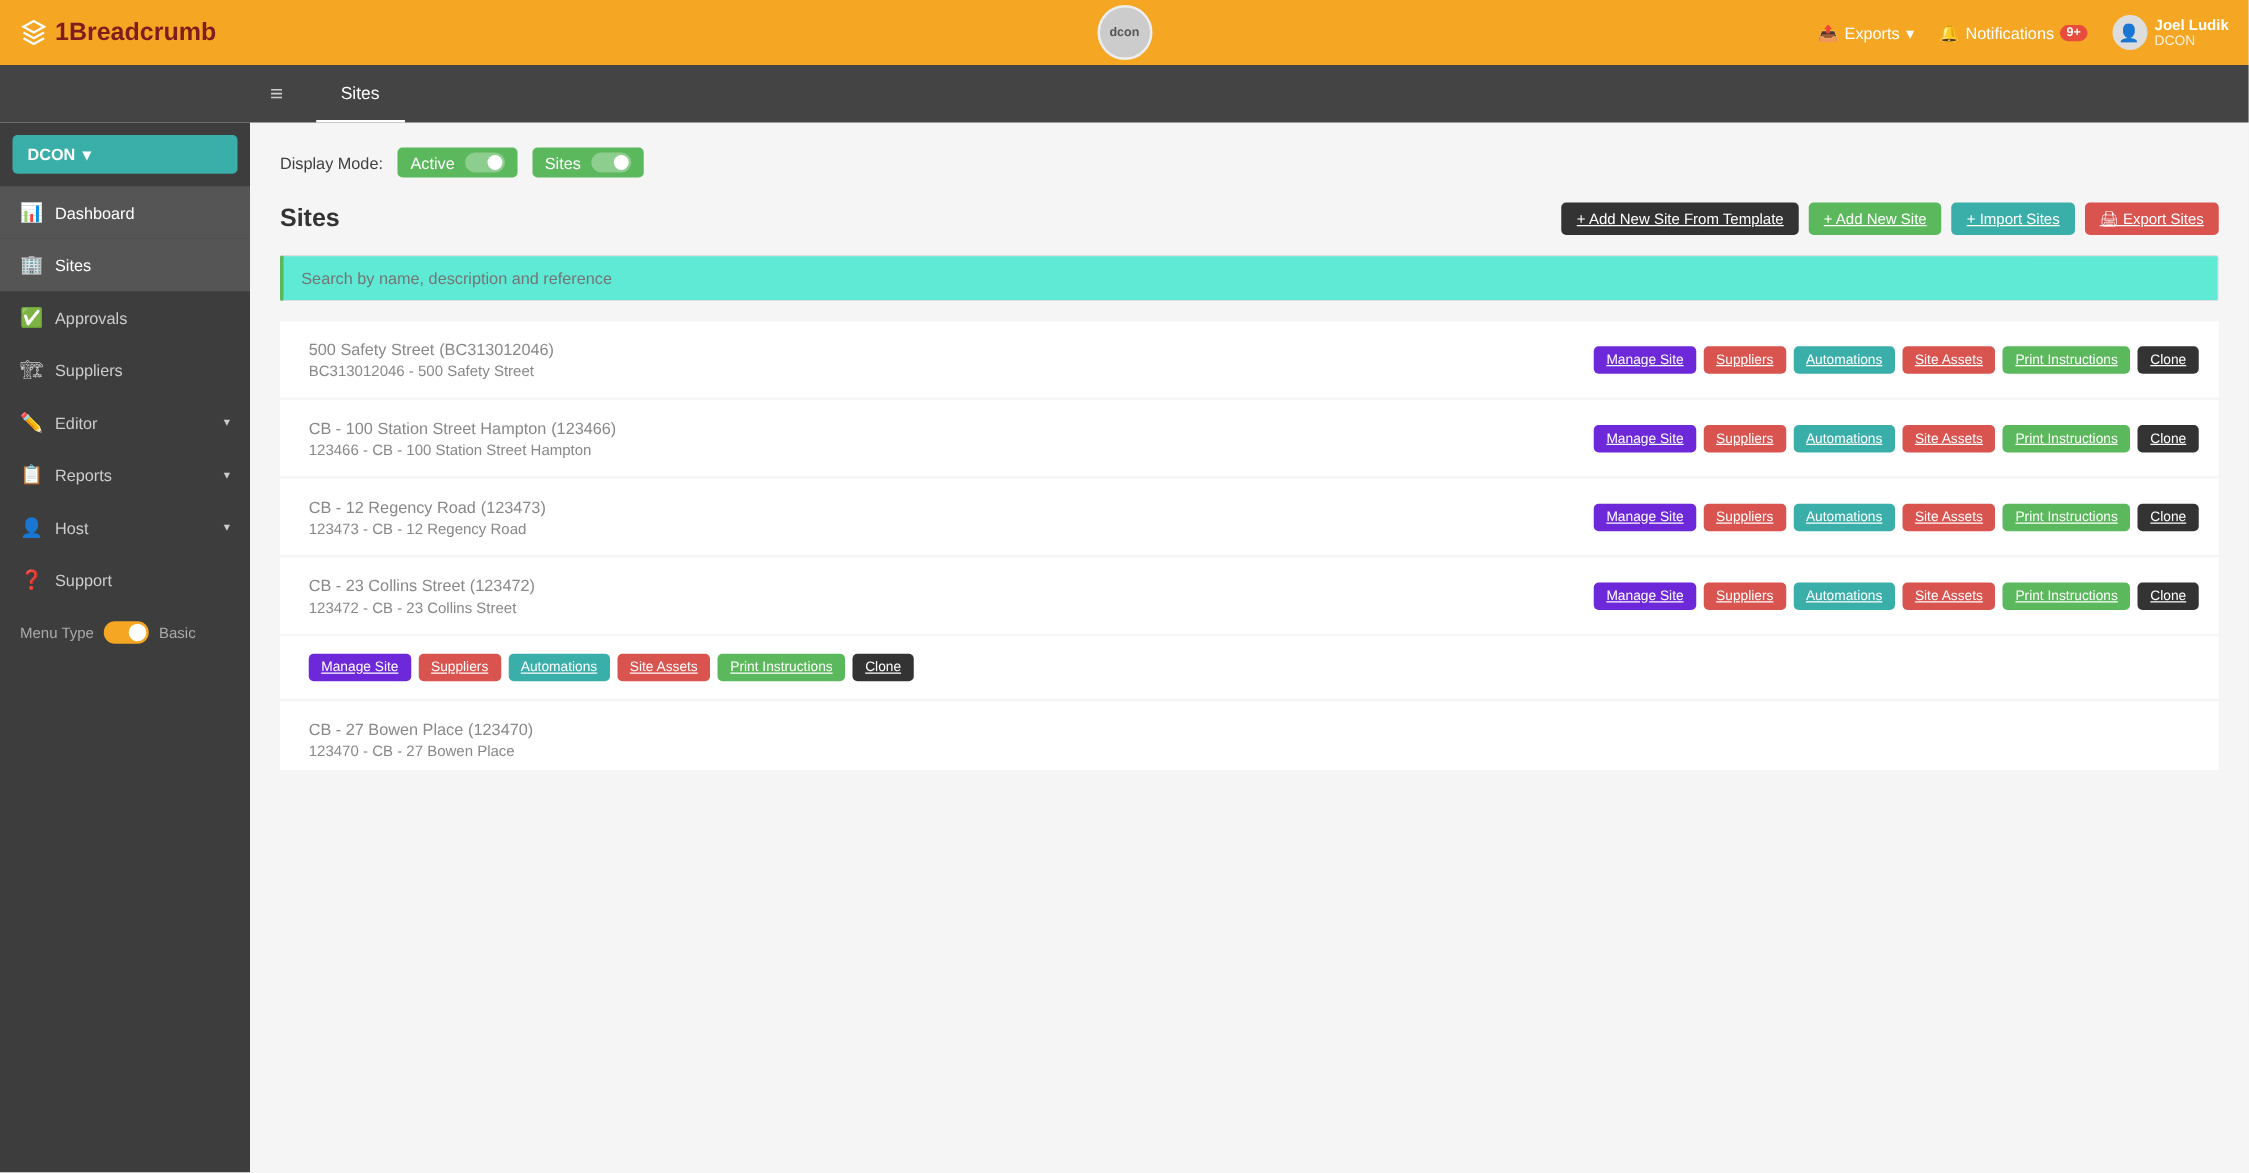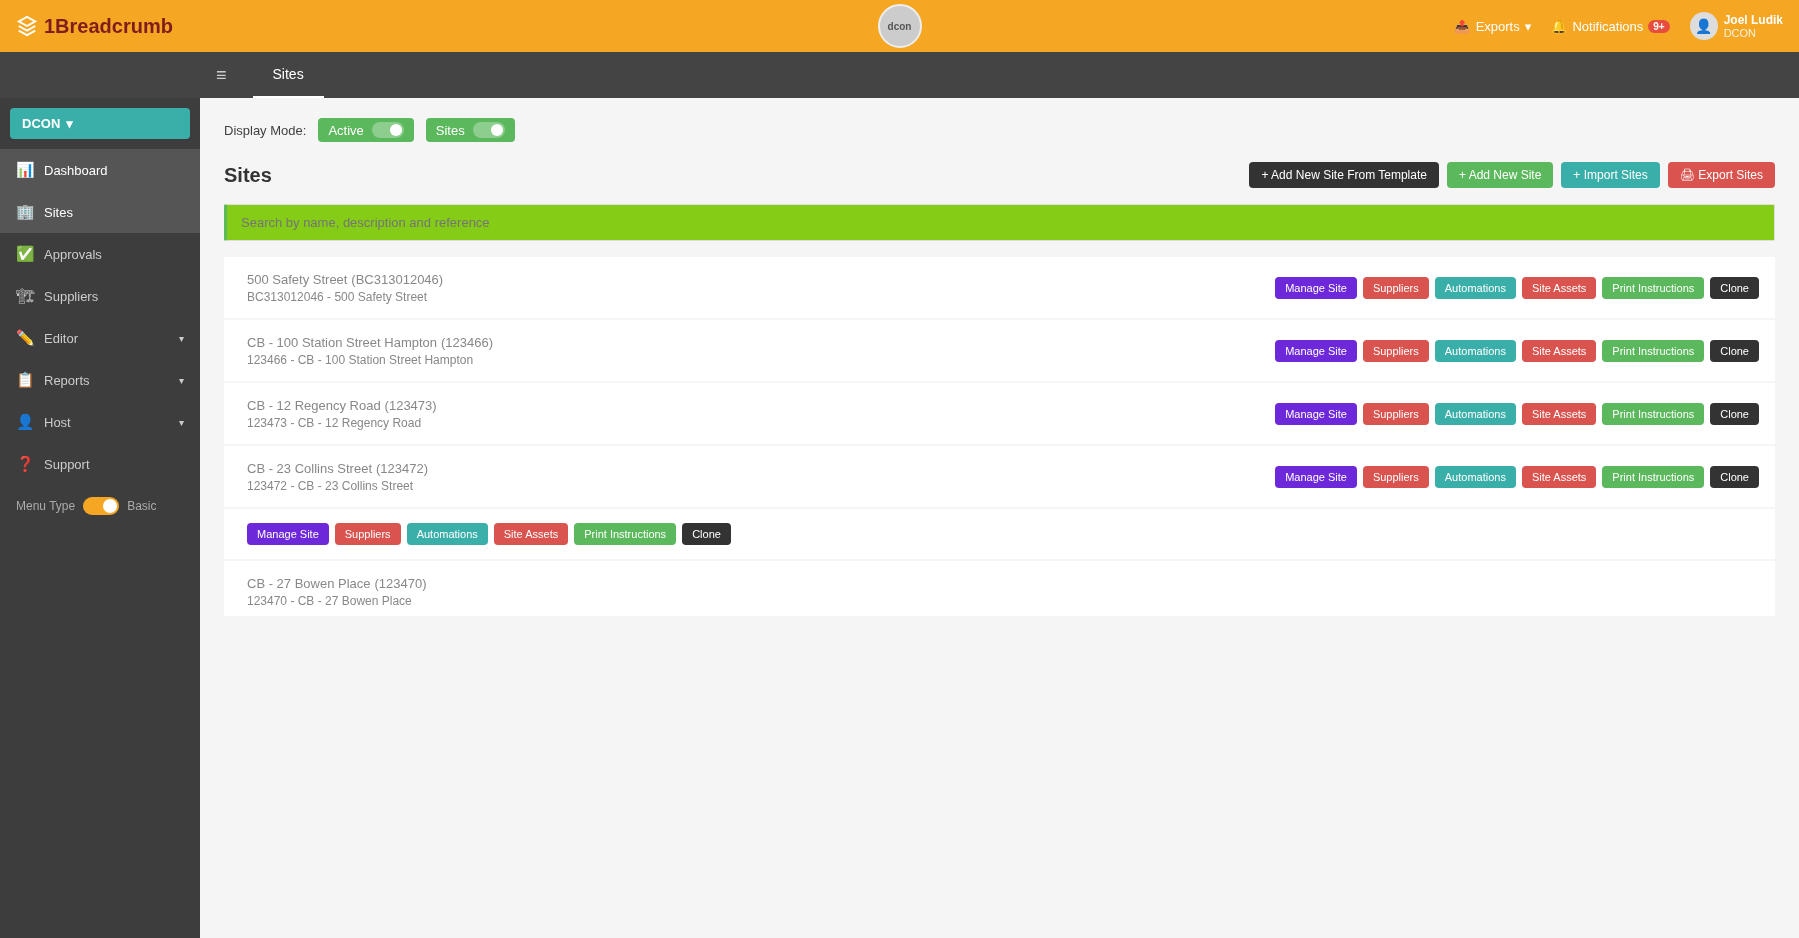--- a/index.html
+++ b/index.html
@@ -260,33 +260,34 @@
       padding: 6px 12px;
       border: none;
       border-radius: 4px;
       cursor: pointer;
       font-size: 12px;
       font-weight: 500;
       color: white;
       display: flex;
       align-items: flex-start;
       gap: 4px;
+      text-decoration: underline;
     }
     .btn-dark { background: #333; }
     .btn-green { background: #5cb85c; }
     .btn-teal { background: #3aafa9; }
     .btn-red { background: #d9534f; }
 
     .search-bar {
       width: 100%;
       border: 1px solid #ddd;
       border-left: 3px solid #5cb85c;
       padding: 10px 14px;
       font-size: 13px;
-      background: #84cc16;
+      background: #5eead4;
       margin-bottom: 16px;
       outline: none;
       border-radius: 2px;
     }
 
     
     .site-row {
       background: white;
       margin-bottom: 2px;
       padding: 14px 16px 14px 20px;

